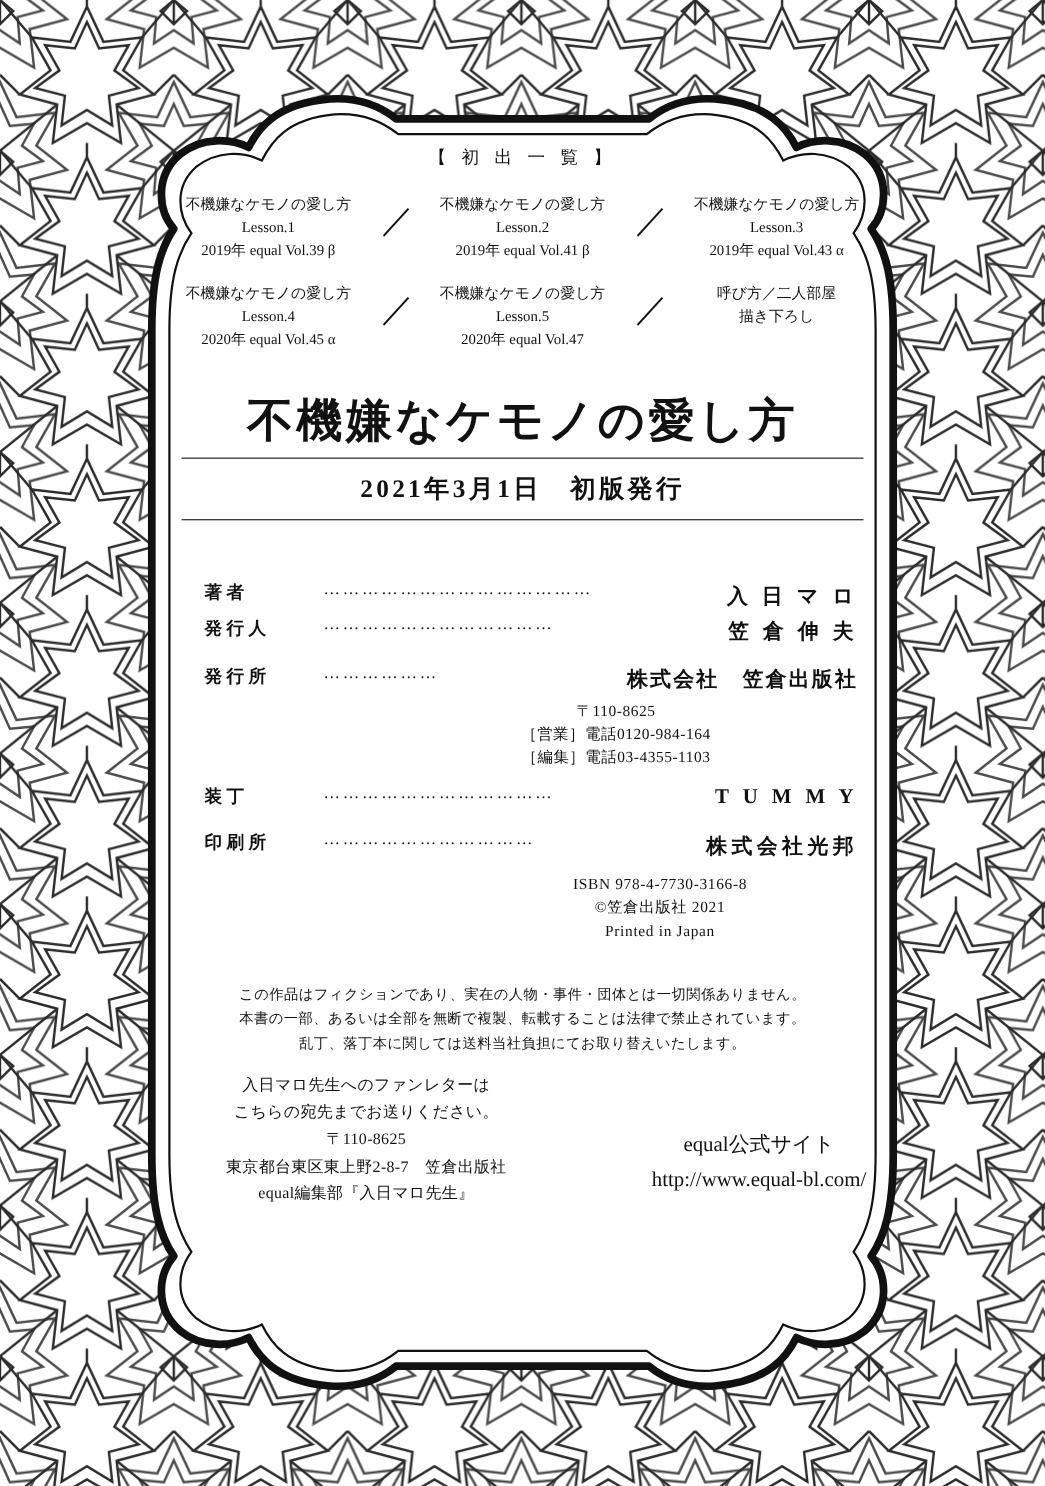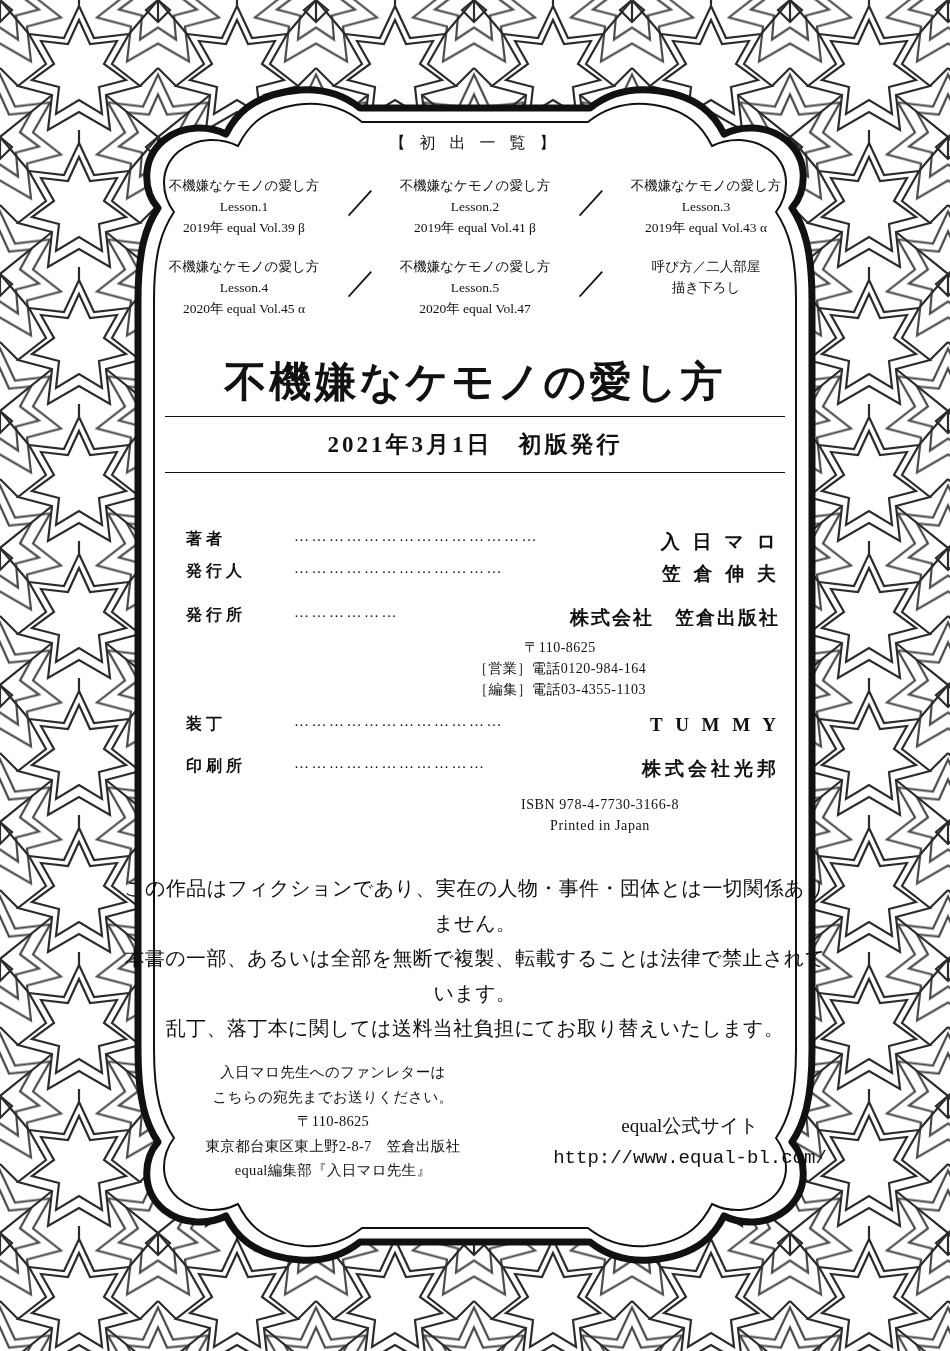--- a/index.html
+++ b/index.html
@@ -146,21 +146,21 @@
   .isbn-block{
     text-align:center;
     font-size:14px;
     line-height:1.55;
     margin-top:12px;
     letter-spacing:0.6px;
   }
 
   .disclaimer{
     text-align:center;
-    font-size:20px;
+    font-size:13px;
     line-height:1.75;
     margin-top:34px;
     letter-spacing:0.4px;
   }
 
   .bottom-cols{
     display:flex;
     margin-top:14px;
     align-items:flex-start;
   }
@@ -171,21 +171,21 @@
     line-height:1.7;
     letter-spacing:0.3px;
   }
   .site-col{
     width:284px;
     text-align:center;
     font-size:19px;
     line-height:1.7;
     padding-top:50px;
   }
-  .mono{font-family:Liberation Mono, monospace;}
+  .mono{font-family:Liberation Serif, serif;}
 </style>
 </head>
 <body>
 
 <svg id="pattern-bg" viewBox="0 0 950 1351" xmlns="http://www.w3.org/2000/svg" aria-hidden="true">
   <defs>
     <pattern id="starTile" width="158" height="137" patternUnits="userSpaceOnUse">
       <g fill="none" stroke="#2b2b2b" stroke-width="2.2">
 
         <polygon points="79,6 94,38 129,34 112,64 140,86 106,95 110,130 79,112 48,130 52,95 18,86 46,64 29,34 64,38"></polygon>
@@ -347,20 +347,21 @@
 
     <div class="col-row" style="margin-top:20px">
       <div class="col-label">印刷所</div>
       <div class="col-dots" style="width:280px">……………………………</div>
       <div class="col-value" style="width:200px">株式会社光邦</div>
     </div>
   </div>
 
   <div class="isbn-block" style="padding-left:250px">
     <div>ISBN 978-4-7730-3166-8</div>
+    <div>©笠倉出版社 2021</div>
     <div>Printed in Japan</div>
   </div>
 
   <div class="disclaimer">
     <div>この作品はフィクションであり、実在の人物・事件・団体とは一切関係ありません。</div>
     <div>本書の一部、あるいは全部を無断で複製、転載することは法律で禁止されています。</div>
     <div>乱丁、落丁本に関しては送料当社負担にてお取り替えいたします。</div>
   </div>
 
   <div class="bottom-cols">

